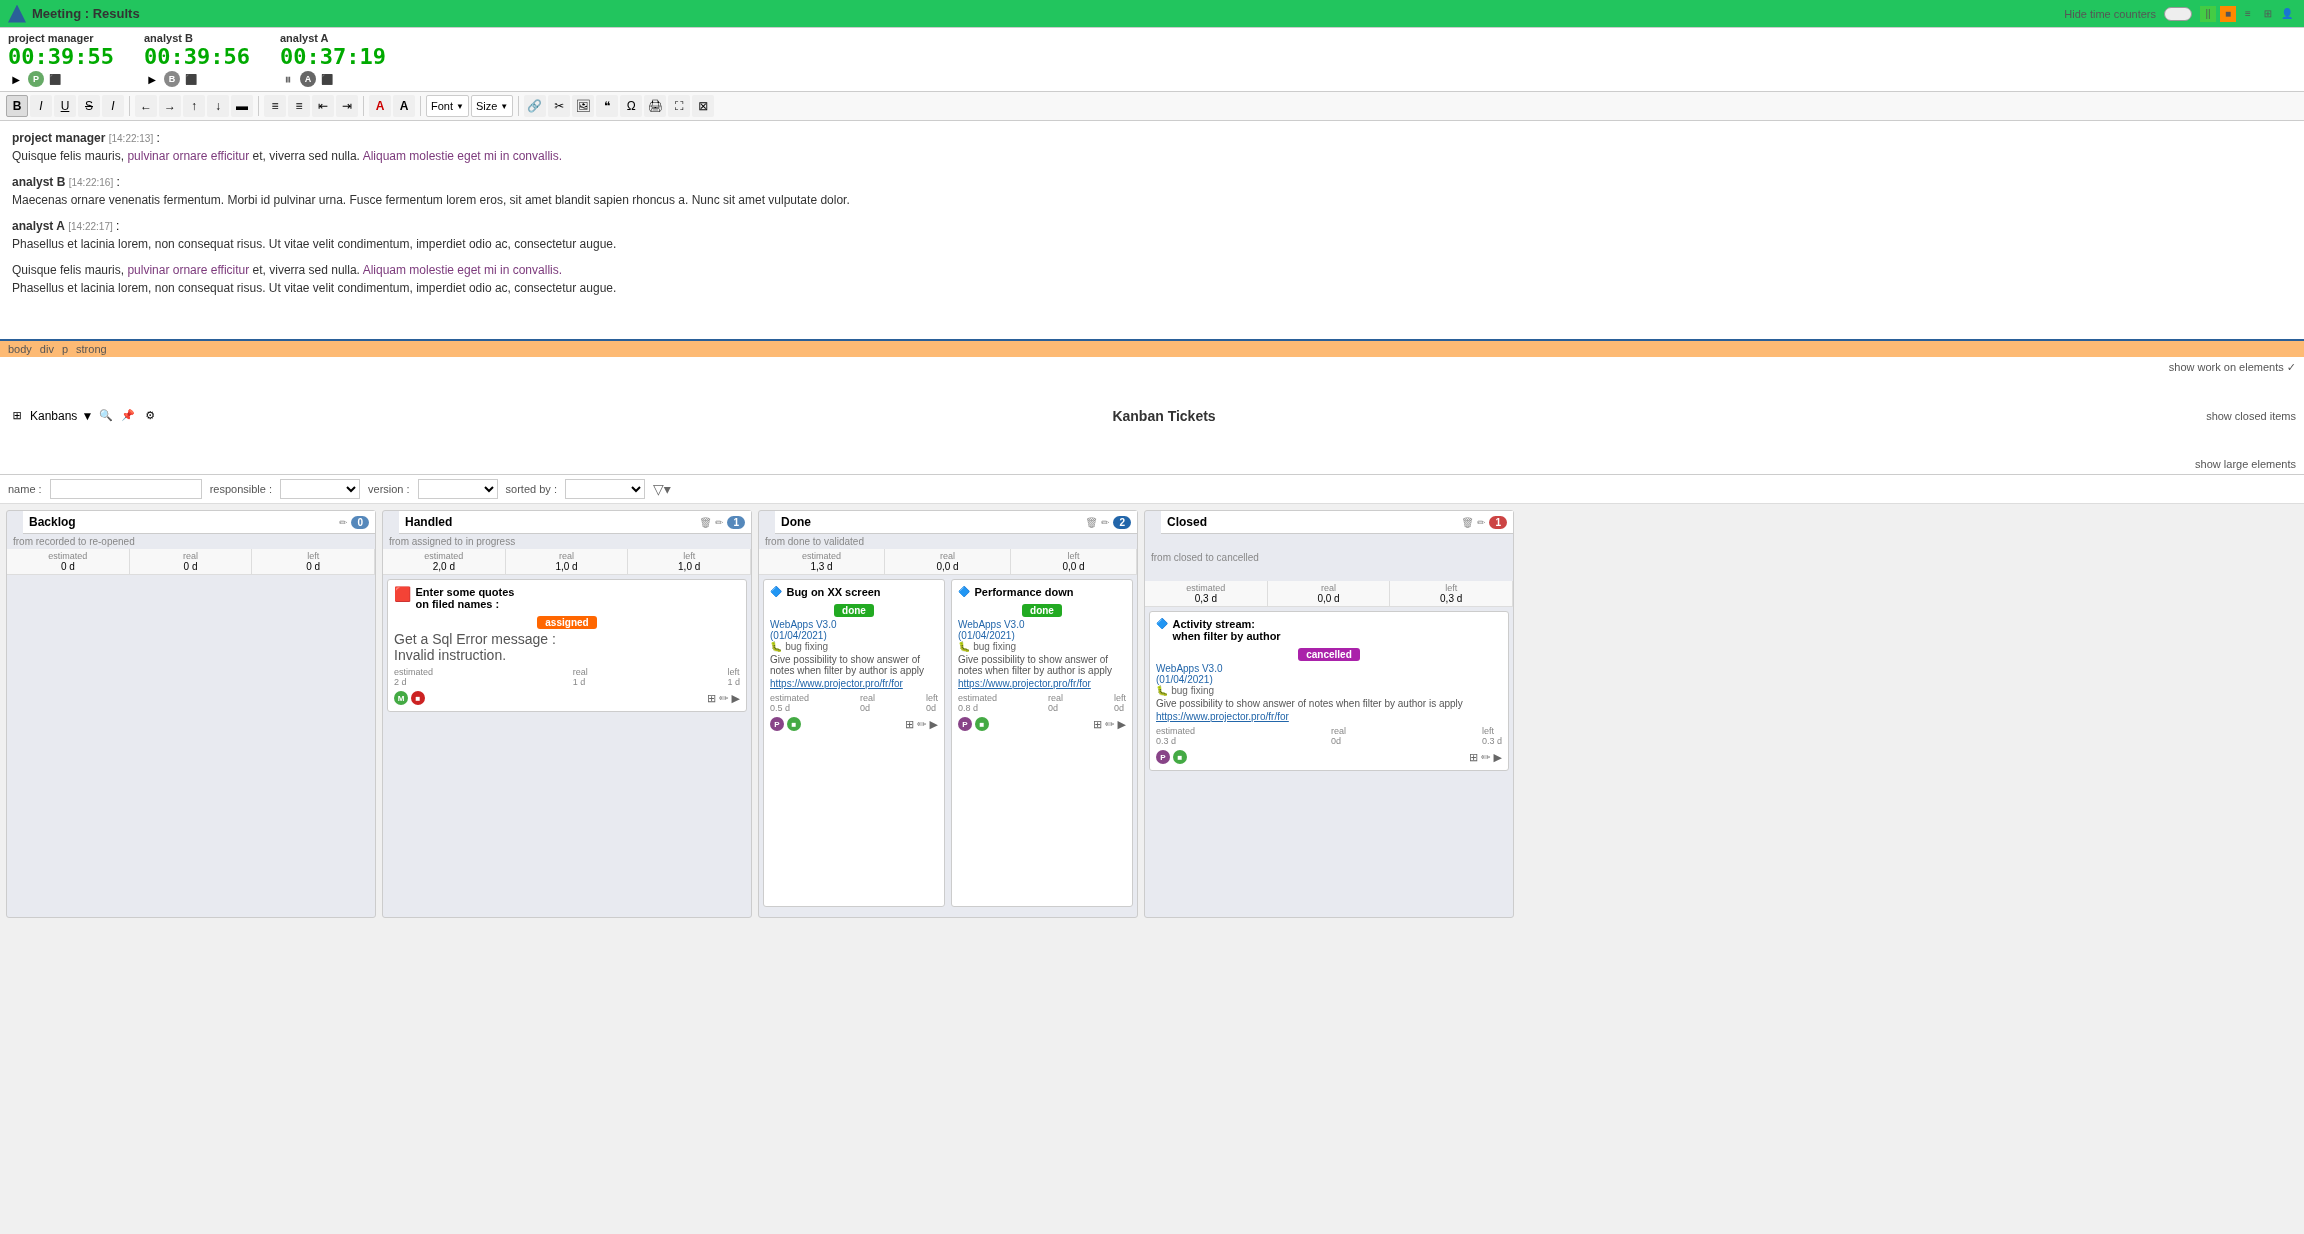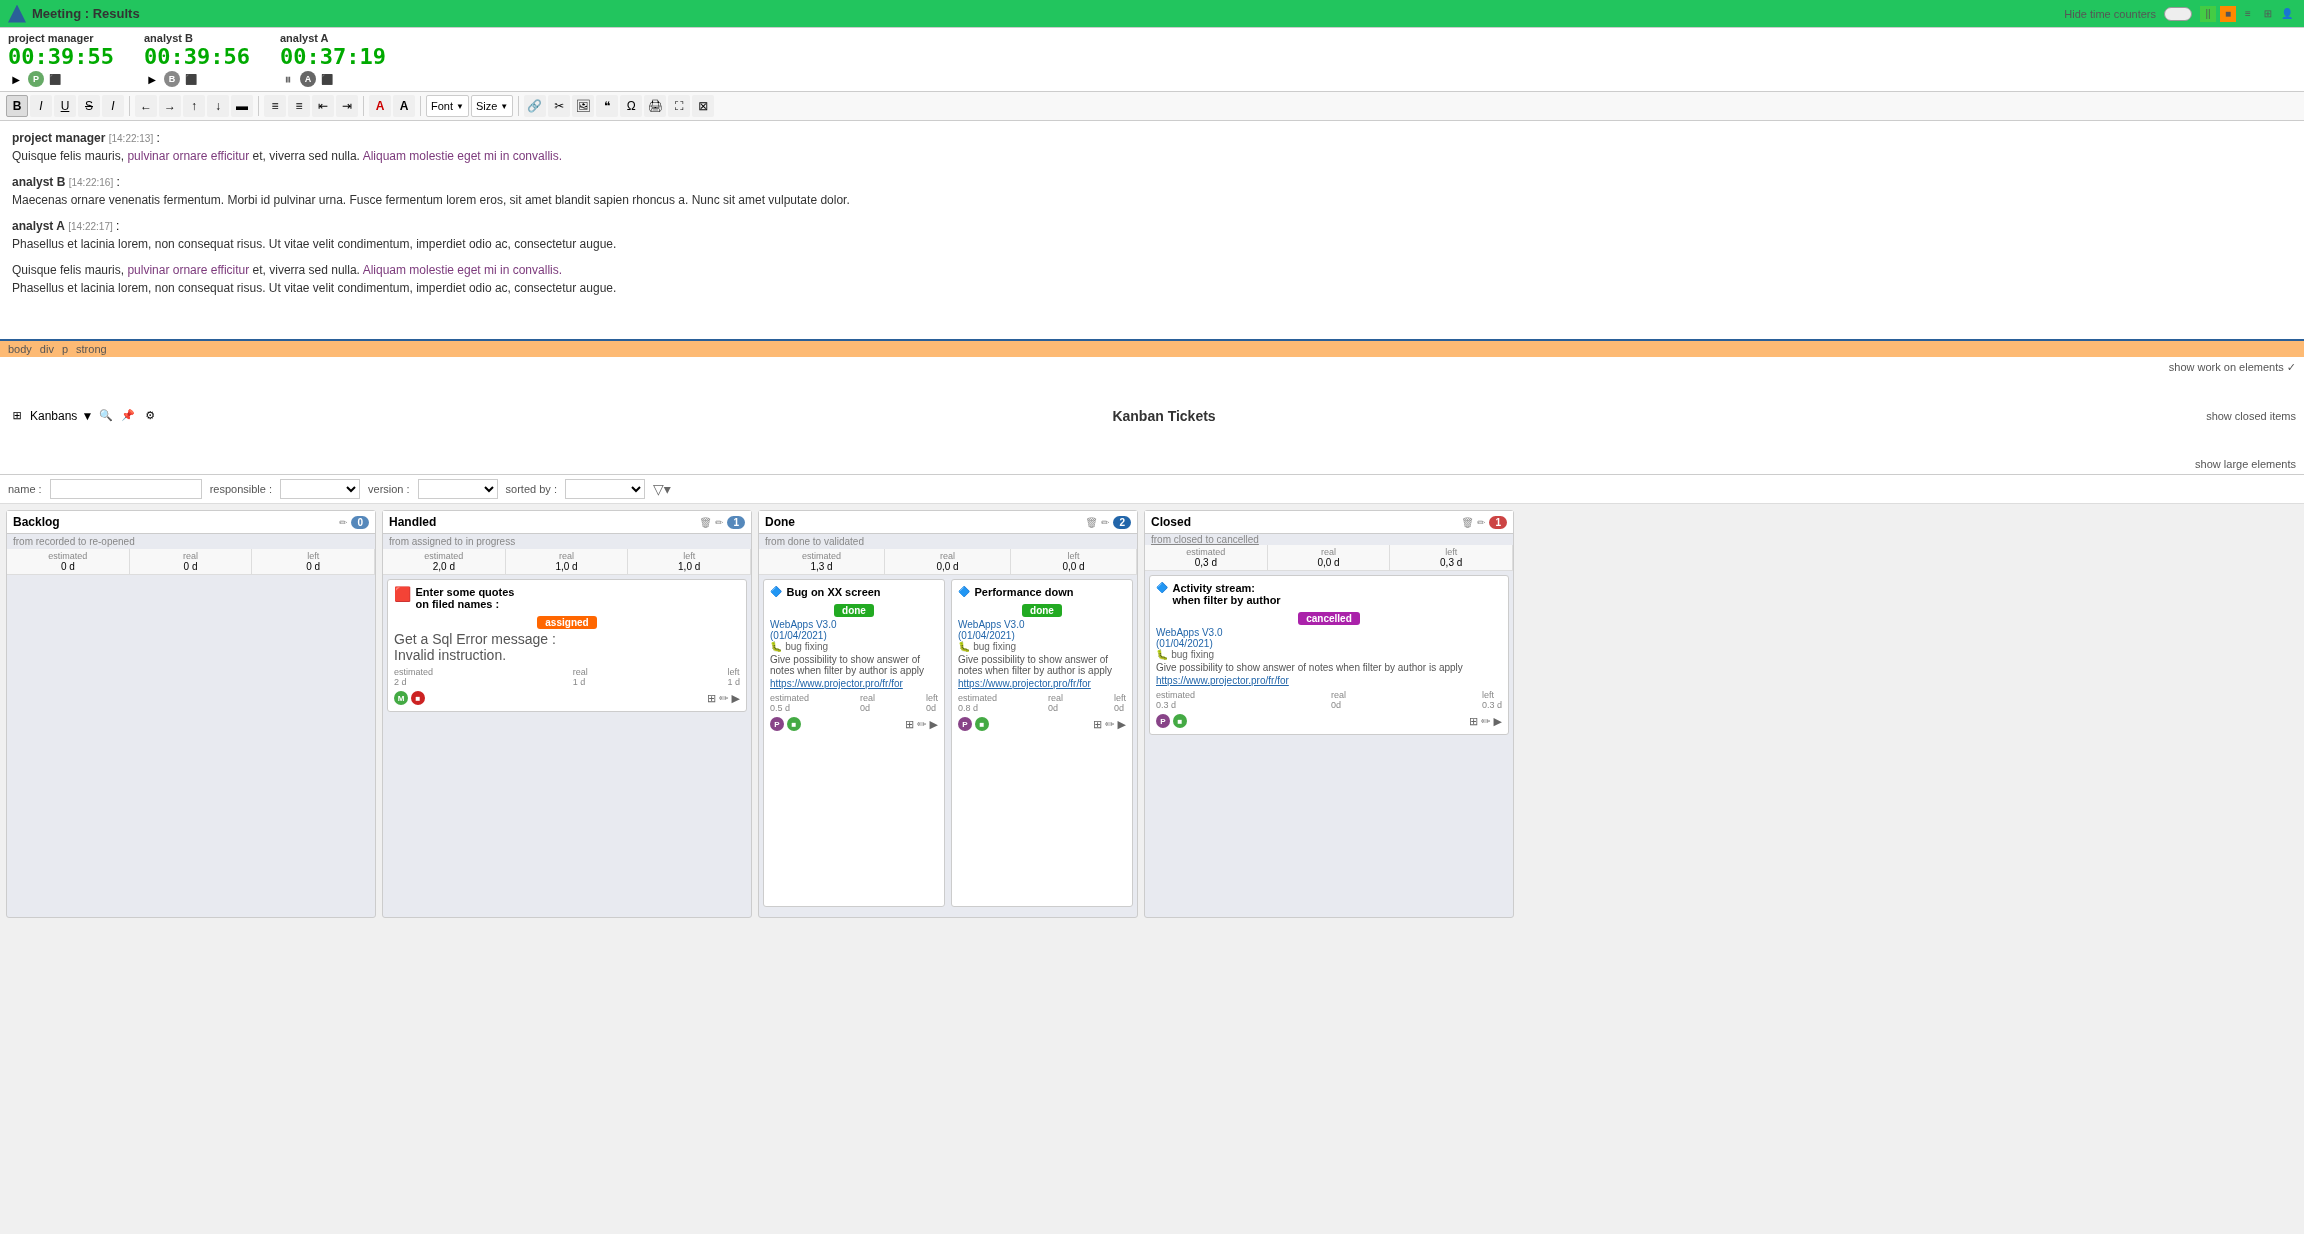--- a/index.html
+++ b/index.html
@@ -217,20 +217,21 @@
       flex-direction: column;
       flex-shrink: 0;
     }
     .col-header {
       background: #fff;
       border-bottom: 1px solid #ccc;
       padding: 4px 6px;
       display: flex;
       align-items: center;
       gap: 4px;
+      margin-left: 16px;
     }
     .col-title { font-weight: bold; font-size: 12px; flex: 1; }
     .col-subtitle { font-size: 10px; color: #888; }
     .col-count {
       background: #5588bb;
       color: #fff;
       font-size: 10px;
       border-radius: 10px;
       padding: 1px 6px;
       font-weight: bold;
@@ -669,21 +670,21 @@
 
       <div class="kanban-column">
         <div class="col-header">
           <span class="col-title">Closed</span>
           <div class="col-header-icons">
             <span class="icon-sm">🗑</span>
             <span class="icon-sm">✏</span>
           </div>
           <span class="col-count red">1</span>
         </div>
-        <div class="col-subtitle" style="padding:0 6px;font-size:10px;color:#888;text-decoration:underline;">from closed to cancelled</div>
+        <div class="col-subtitle" style="padding:18px 6px;font-size:10px;color:#888;">from closed to cancelled</div>
         <div class="col-stats">
           <div class="stat-cell">
             <div class="stat-header">estimated</div>
             <div>0,3 d</div>
           </div>
           <div class="stat-cell">
             <div class="stat-header">real</div>
             <div>0,0 d</div>
           </div>
           <div class="stat-cell">

